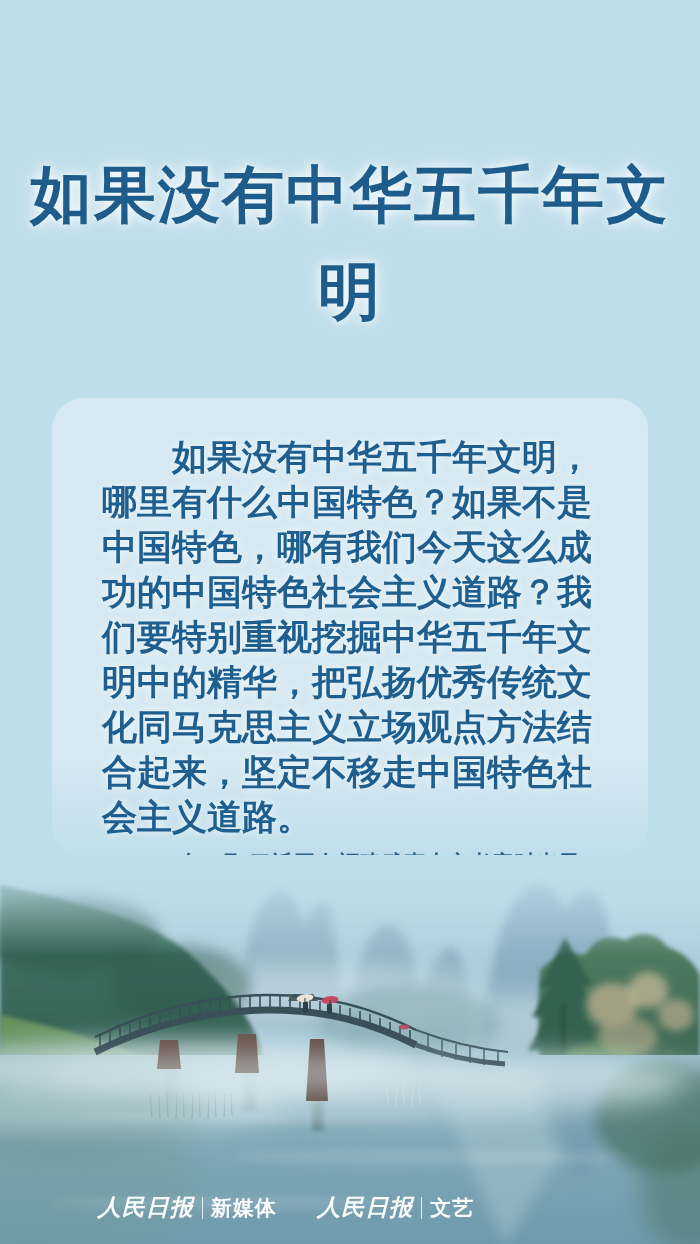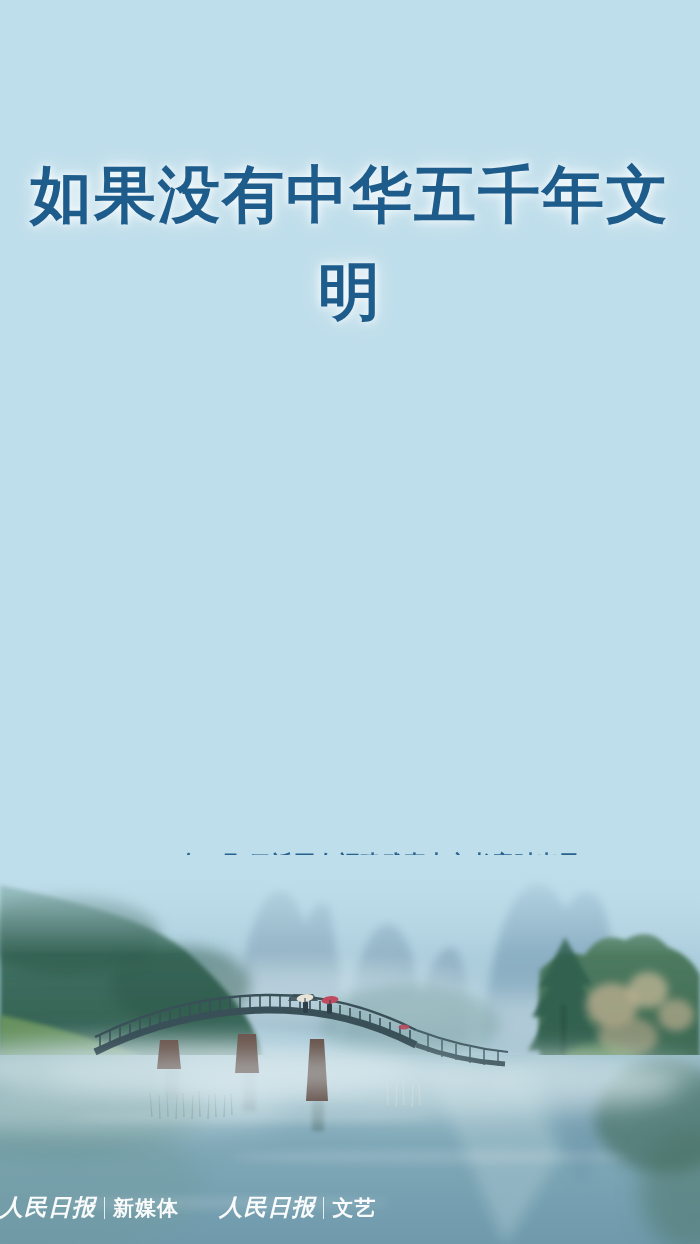--- a/index.html
+++ b/index.html
@@ -41,20 +41,21 @@
     font-family:"DejaVu Serif",serif;
     font-weight:700;
     font-size:21px;line-height:26px;letter-spacing:1px;
   }
   .photo{
     position:absolute;left:0;top:855px;width:700px;height:389px;
   }
   .photo svg{display:block;}
   .footer{
     position:absolute;top:1192px;left:0;width:572px;
+    text-align:center;
     color:var(--footer_text,#ffffff);
     opacity:.96;
     white-space:nowrap;
   }
   .brand{display:inline-block;}
   .brand + .brand{margin-left:36px;}
   .brand-script{
     font-family:"DejaVu Serif",serif;
     font-style:italic;font-weight:700;
     font-size:23px;letter-spacing:1px;
@@ -73,20 +74,31 @@
 </style>
 </head>
 <body>
 
 <div class="poster">
 
   <div class="title">
     <div>如果没有中华五千年文明</div>
   </div>
 
+  <div class="quote-card">
+    <p class="quote-text">如果没有中华五千年文明，
+哪里有什么中国特色？如果不是
+中国特色，哪有我们今天这么成
+功的中国特色社会主义道路？我
+们要特别重视挖掘中华五千年文
+明中的精华，把弘扬优秀传统文
+化同马克思主义立场观点方法结
+合起来，坚定不移走中国特色社
+会主义道路。</p>
+  </div>
 
   <div class="attribution">2021年3月,习近平在福建武夷山市考察时表示</div>
 
   <div class="photo">
     <svg width="700" height="389" viewBox="0 0 700 389">
       <defs>
         <linearGradient id="sky" x1="0" y1="0" x2="0" y2="1">
           <stop offset="0" stop-color="#bfdeeb"></stop>
           <stop offset="0.45" stop-color="#abccdb"></stop>
           <stop offset="0.78" stop-color="#9bc0d1"></stop>

